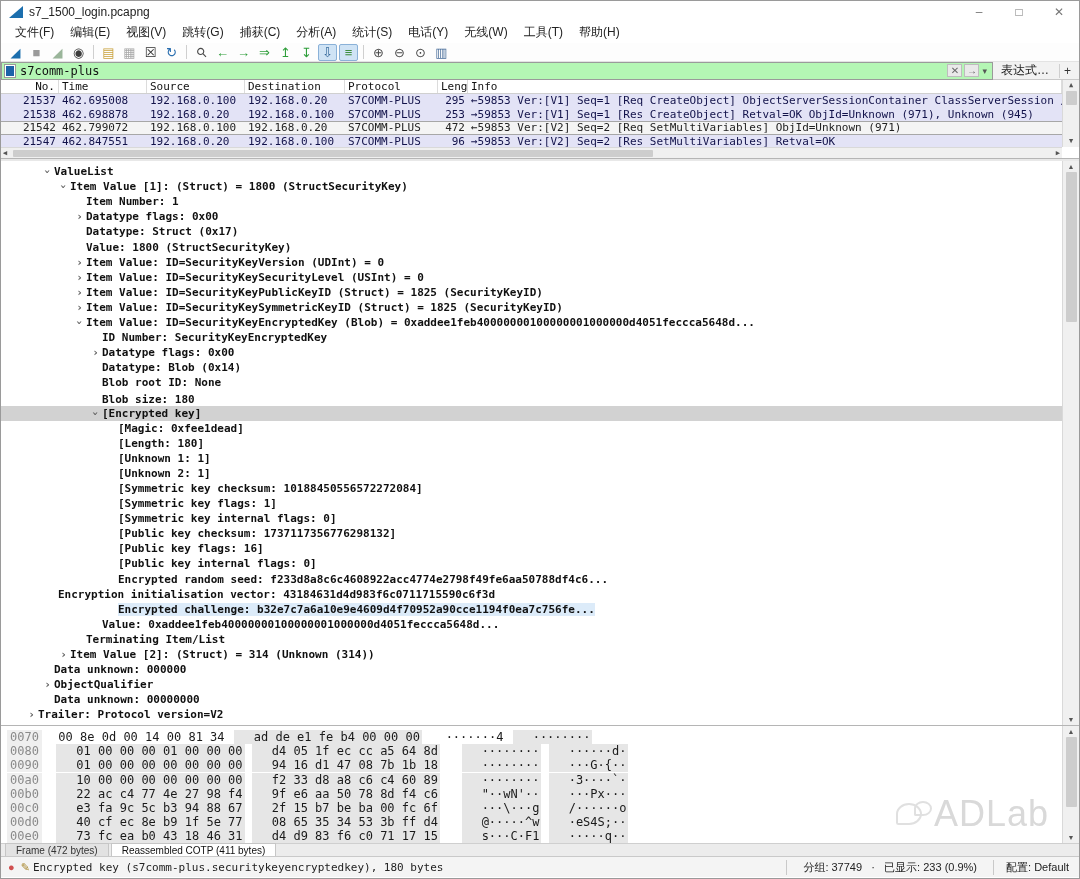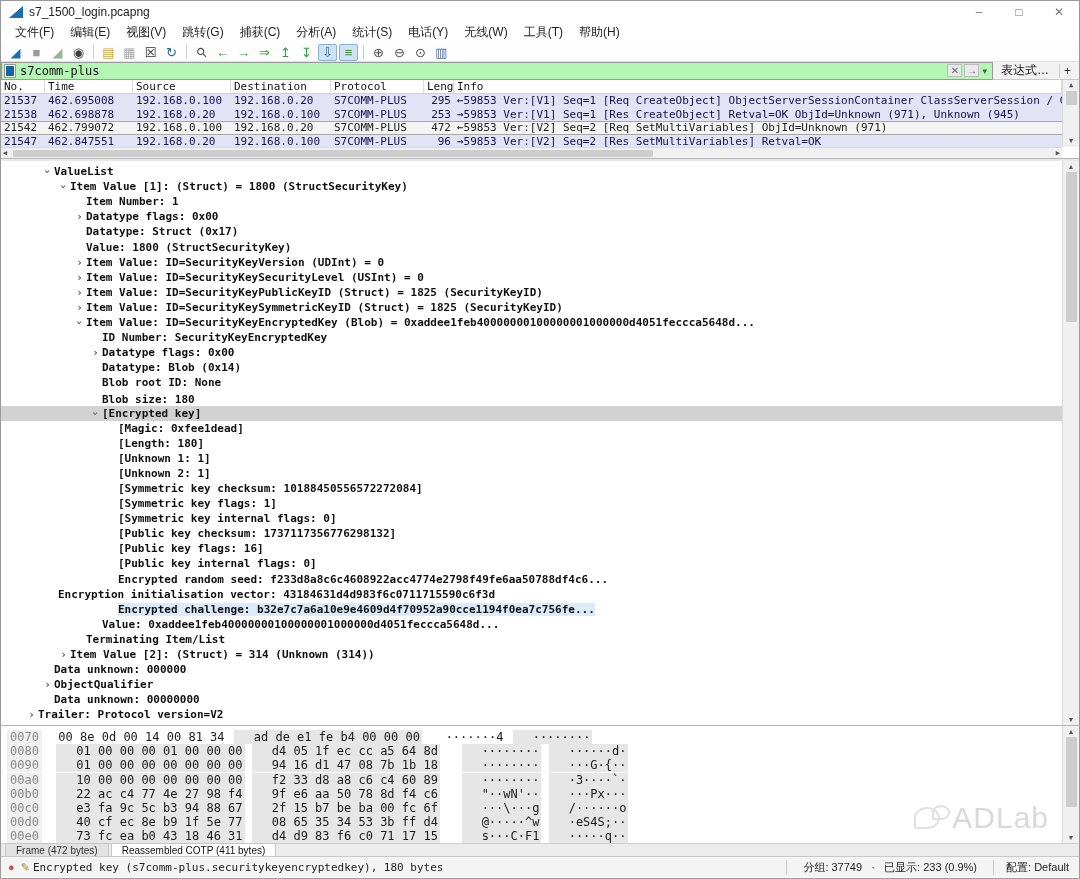--- a/index.html
+++ b/index.html
@@ -40,21 +40,21 @@
 
   
   .packetlist { position:relative; flex:0 0 auto; height:79px; border-bottom:1px solid #b5b5b5; overflow:hidden; font-size:11px; }
   .pl-inner { position:absolute; left:0; top:0; right:17px; bottom:11px; overflow:hidden; }
   .pl-header { display:flex; height:14px; background:#fff; border-bottom:1px solid #d0d0d0; }
   .pl-header .cell { border-right:1px solid #dcdcdc; padding:0 3px; color:#111; white-space:nowrap; overflow:hidden; }
   .pl-row { display:flex; height:13.5px; background:#e3e3f6; }
   .pl-row .cell { padding:0 3px; white-space:nowrap; overflow:hidden; color:#12124a; }
   .pl-row.selected { background:#f4f4f4; box-shadow:inset 0 1px 0 #a7a7a7, inset 0 -1px 0 #a7a7a7; }
   .pl-row.selected .cell { color:#222; }
-  .c-no { width:44px; flex:0 0 auto; }
+  .c-no { width:58px; text-align:right; flex:0 0 auto; }
   .c-time { width:88px; flex:0 0 auto; }
   .c-src { width:98px; flex:0 0 auto; }
   .c-dst { width:100px; flex:0 0 auto; }
   .c-proto { width:93px; flex:0 0 auto; }
   .c-len { width:30px; text-align:right; flex:0 0 auto; }
   .c-info { flex:1; }
   .pl-vscroll { position:absolute; right:0; top:0; bottom:11px; width:17px; background:#f0f0f0; border-left:1px solid #d9d9d9; display:flex; flex-direction:column; align-items:center; }
   .pl-hscroll { position:absolute; left:0; right:17px; bottom:0; height:11px; background:#f0f0f0; border-top:1px solid #d9d9d9; display:flex; align-items:center; }
   .sb-arrow { color:#555; font-size:7px; line-height:1; padding:2px; }
   .sb-thumb-v { width:11px; background:#cdcdcd; border-radius:1px; }
@@ -73,21 +73,21 @@
   .tree-vscroll { position:absolute; right:0; top:0; bottom:0; width:17px; background:#f0f0f0; border-left:1px solid #d9d9d9; display:flex; flex-direction:column; align-items:center; }
 
   
   .hexpane { position:relative; flex:0 0 auto; height:118px; background:#fff; border-top:1px solid #b5b5b5; overflow:hidden; }
   .hex-rows { position:absolute; left:6px; top:4px; }
   .hex-row { height:14.2px; font-size:12px; white-space:pre; }
   .hex-offset { color:#8a8a8a; background:#efefef; padding:0 3px; }
   .hseg { padding:0 2px; }
   .hl { background:#e6e6e6;padding-left:20px; }
   .hex-vscroll { position:absolute; right:0; top:0; bottom:0; width:17px; background:#f0f0f0; border-left:1px solid #d9d9d9; display:flex; flex-direction:column; align-items:center; }
-  .watermark { position:absolute; right:30px; bottom:8px; display:flex; align-items:center; color:#d9d9d9; font-size:30px; letter-spacing:1px; pointer-events:none; }
+  .watermark { position:absolute; right:30px; bottom:8px; display:flex; align-items:center; color:#d9d9d9; font-size:36px; letter-spacing:1px; pointer-events:none; }
   .wm-bubble { width:26px; height:22px; border:2px solid #e0e0e0; border-radius:50% 50% 50% 10%; margin-right:-8px; }
   .wm-bubble.small { width:18px; height:15px; margin-right:2px; margin-top:-12px; }
 
   
   .bytetabs { height:13px; background:#ececec; display:flex; align-items:flex-end; padding-left:4px; flex:0 0 auto; border-top:1px solid #cfcfcf; }
   .btab { font-size:10px; padding:0 10px; height:13px; display:flex; align-items:center; color:#333; background:#e2e2e2; border:1px solid #c6c6c6; border-bottom:none; margin-right:2px; }
   .btab.active { background:#fff; color:#111; }
 
   
   .statusbar { height:21px; background:#f4f4f4; border-top:1px solid #c9c9c9; display:flex; align-items:center; font-size:11px; color:#222; flex:0 0 auto; }

